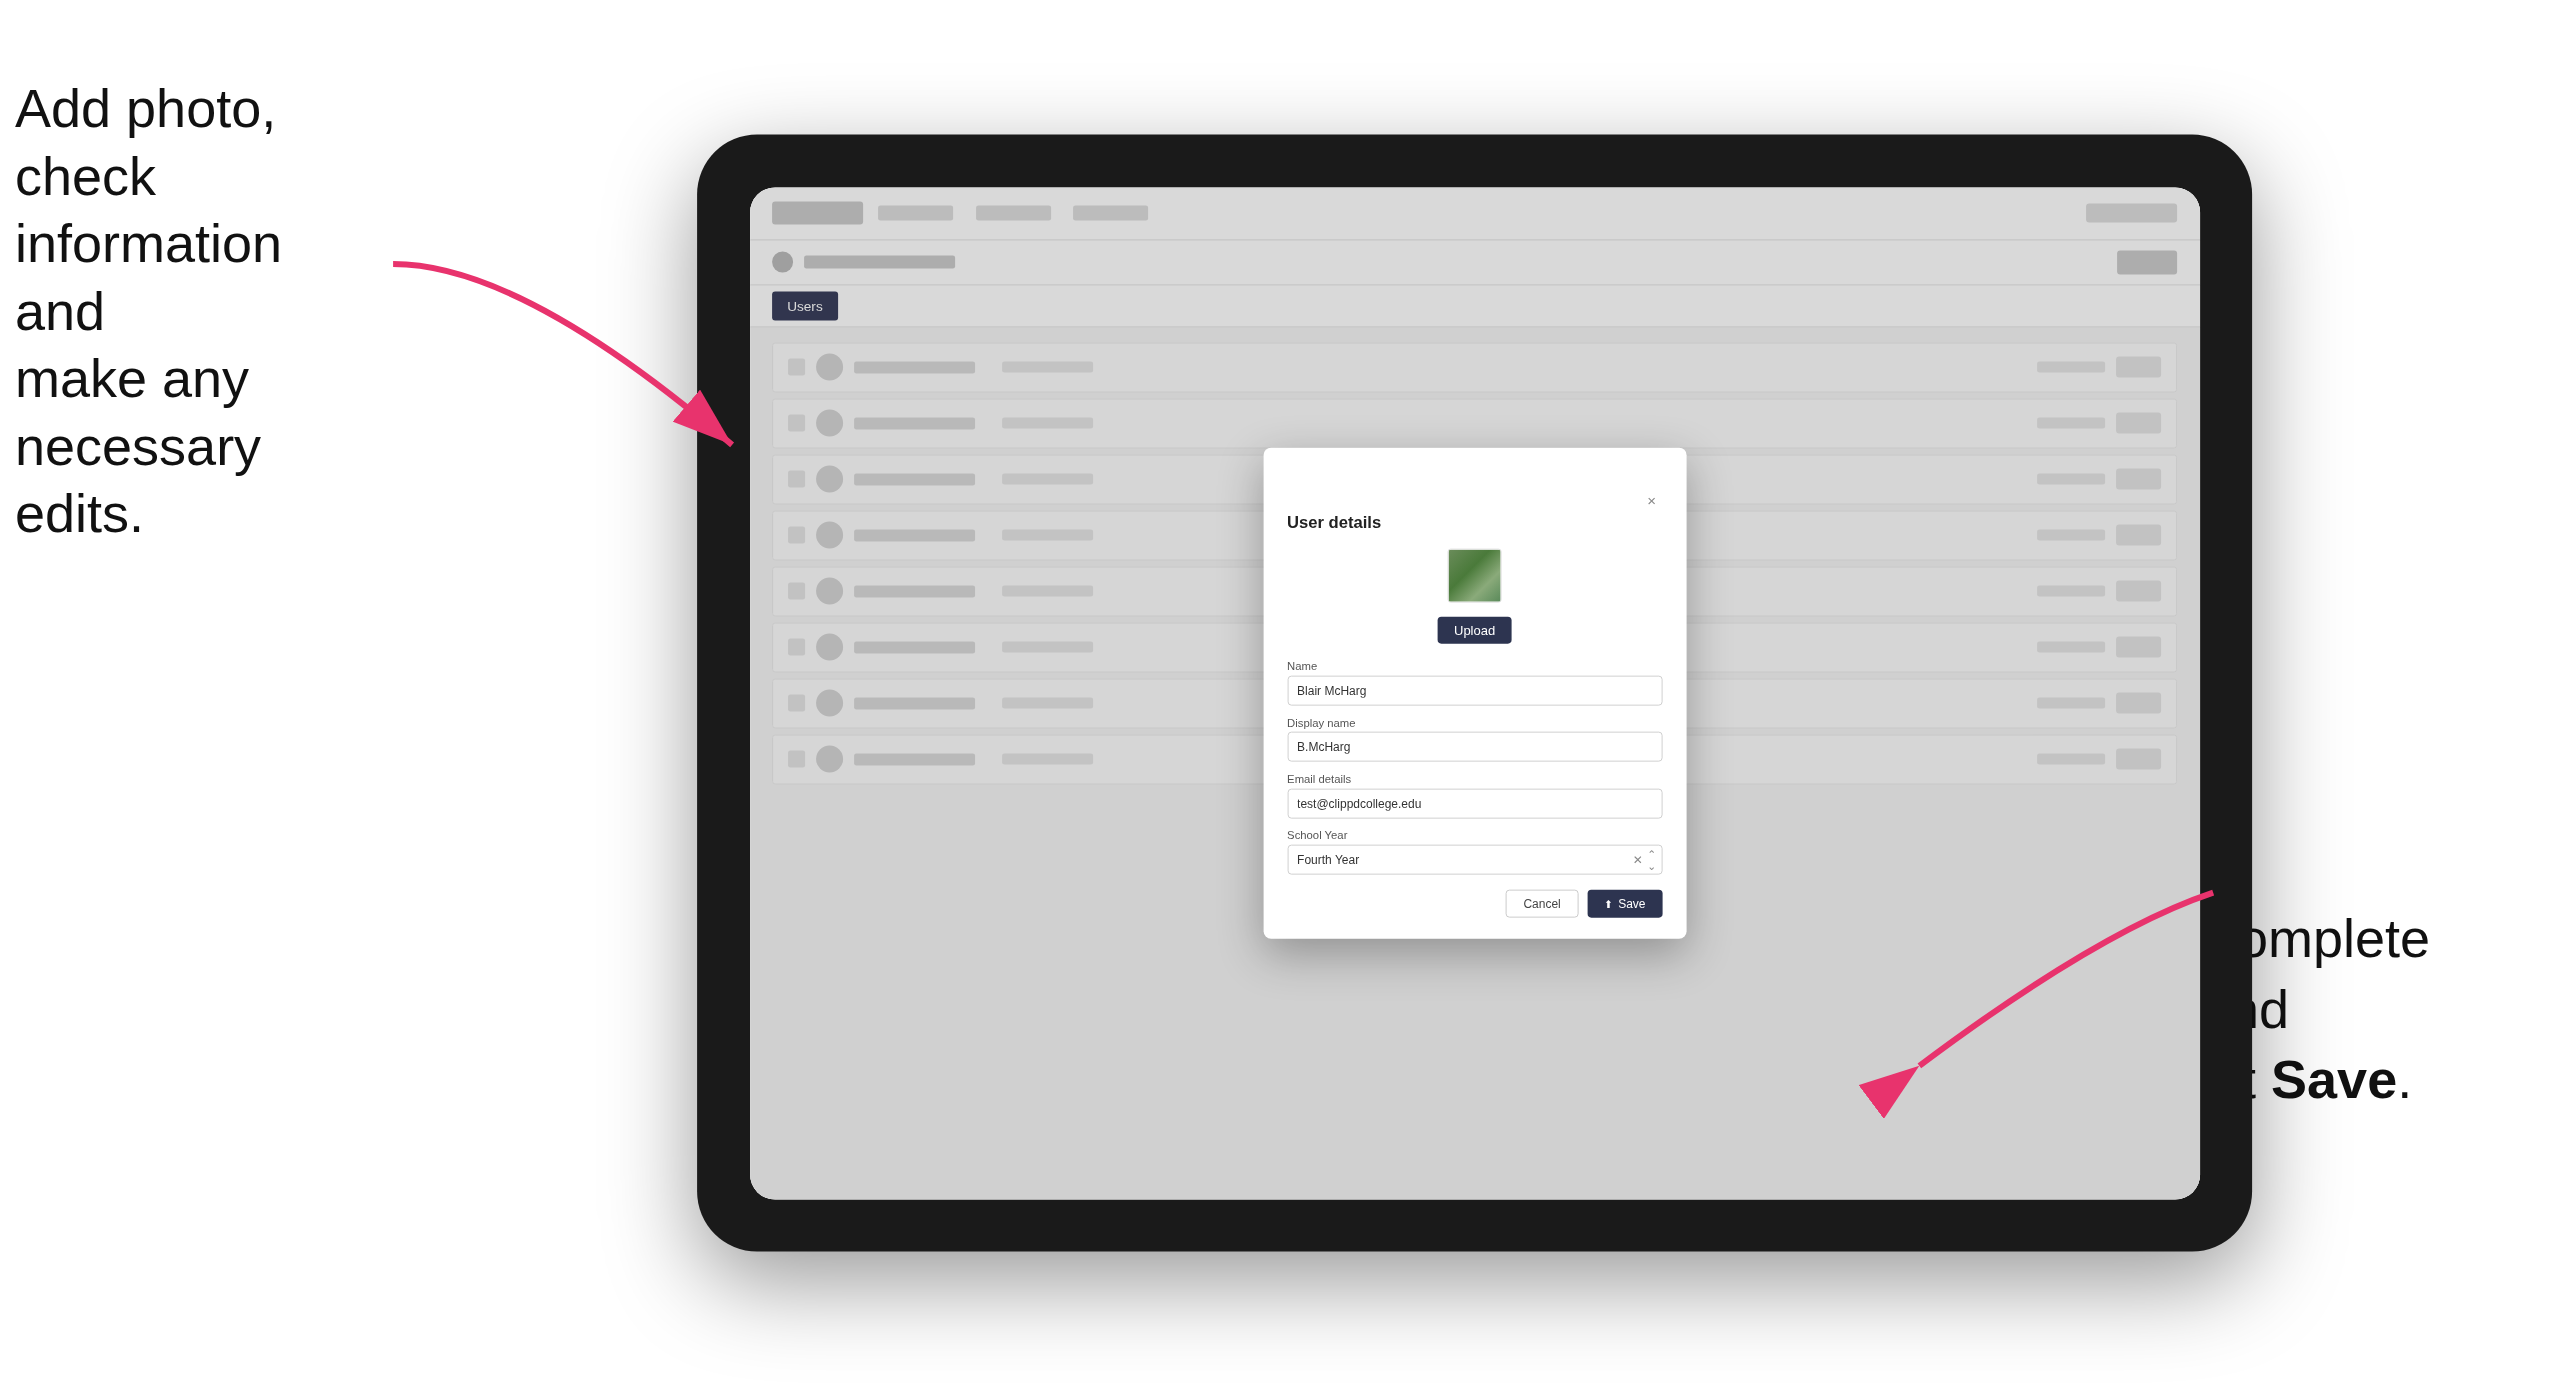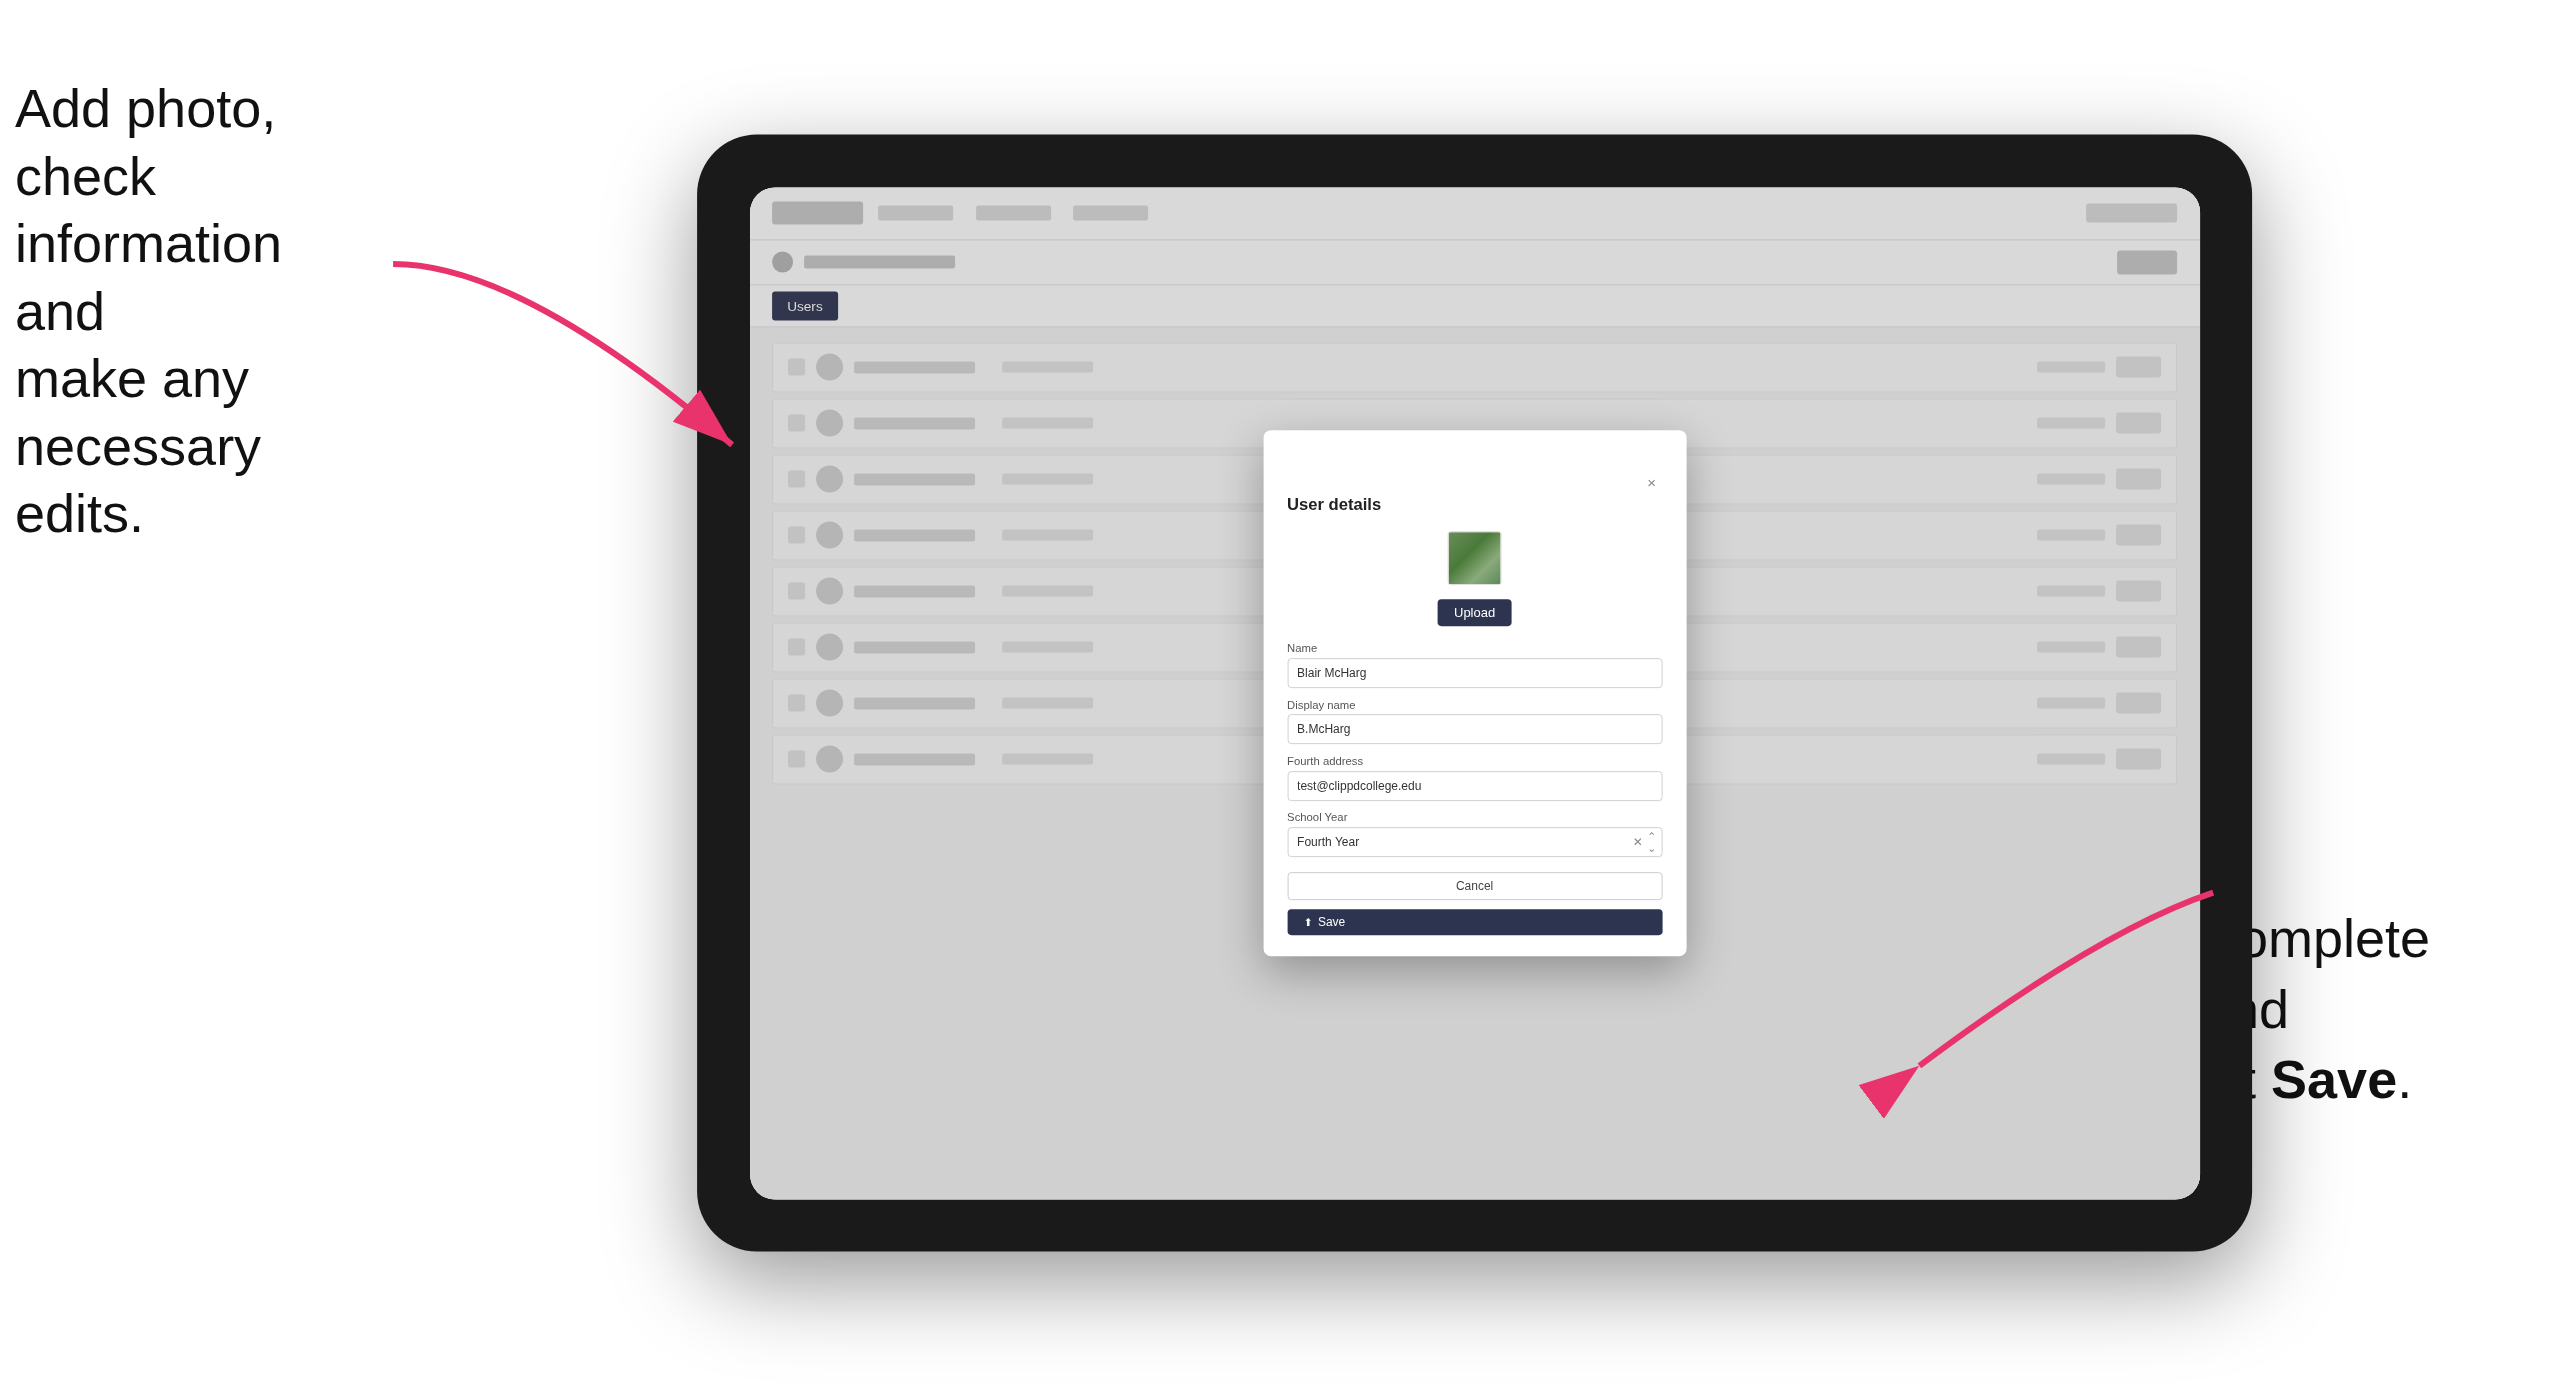--- a/index.html
+++ b/index.html
@@ -392,21 +392,20 @@
       color: #888;
       cursor: pointer;
     }
 
     
     .modal-footer {
       display: flex;
       justify-content: flex-end;
       gap: 9px;
       margin-top: 15px;
-      flex-direction: column;
     }
 
     .btn-cancel {
       padding: 6px 16.6px;
       background: #fff;
       border: 0.8px solid #ccc;
       border-radius: 3.8px;
       font-size: 12px;
       color: #444;
       cursor: pointer;
@@ -613,21 +612,21 @@
         <label class="form-label">Name</label>
         <input class="form-input" type="text" value="Blair McHarg" style="">
       </div>
 
       <div class="form-group">
         <label class="form-label">Display name</label>
         <input class="form-input" type="text" value="B.McHarg" style="">
       </div>
 
       <div class="form-group">
-        <label class="form-label">Fourth address</label>
+        <label class="form-label">Email details</label>
         <input class="form-input" type="email" value="test@clippdcollege.edu" style="">
       </div>
 
       <div class="form-group">
         <label class="form-label">School Year</label>
         <div class="school-year-wrapper">
           <div class="school-year-input">
             <span>Fourth Year</span>
           </div>
           <div class="school-year-controls">

